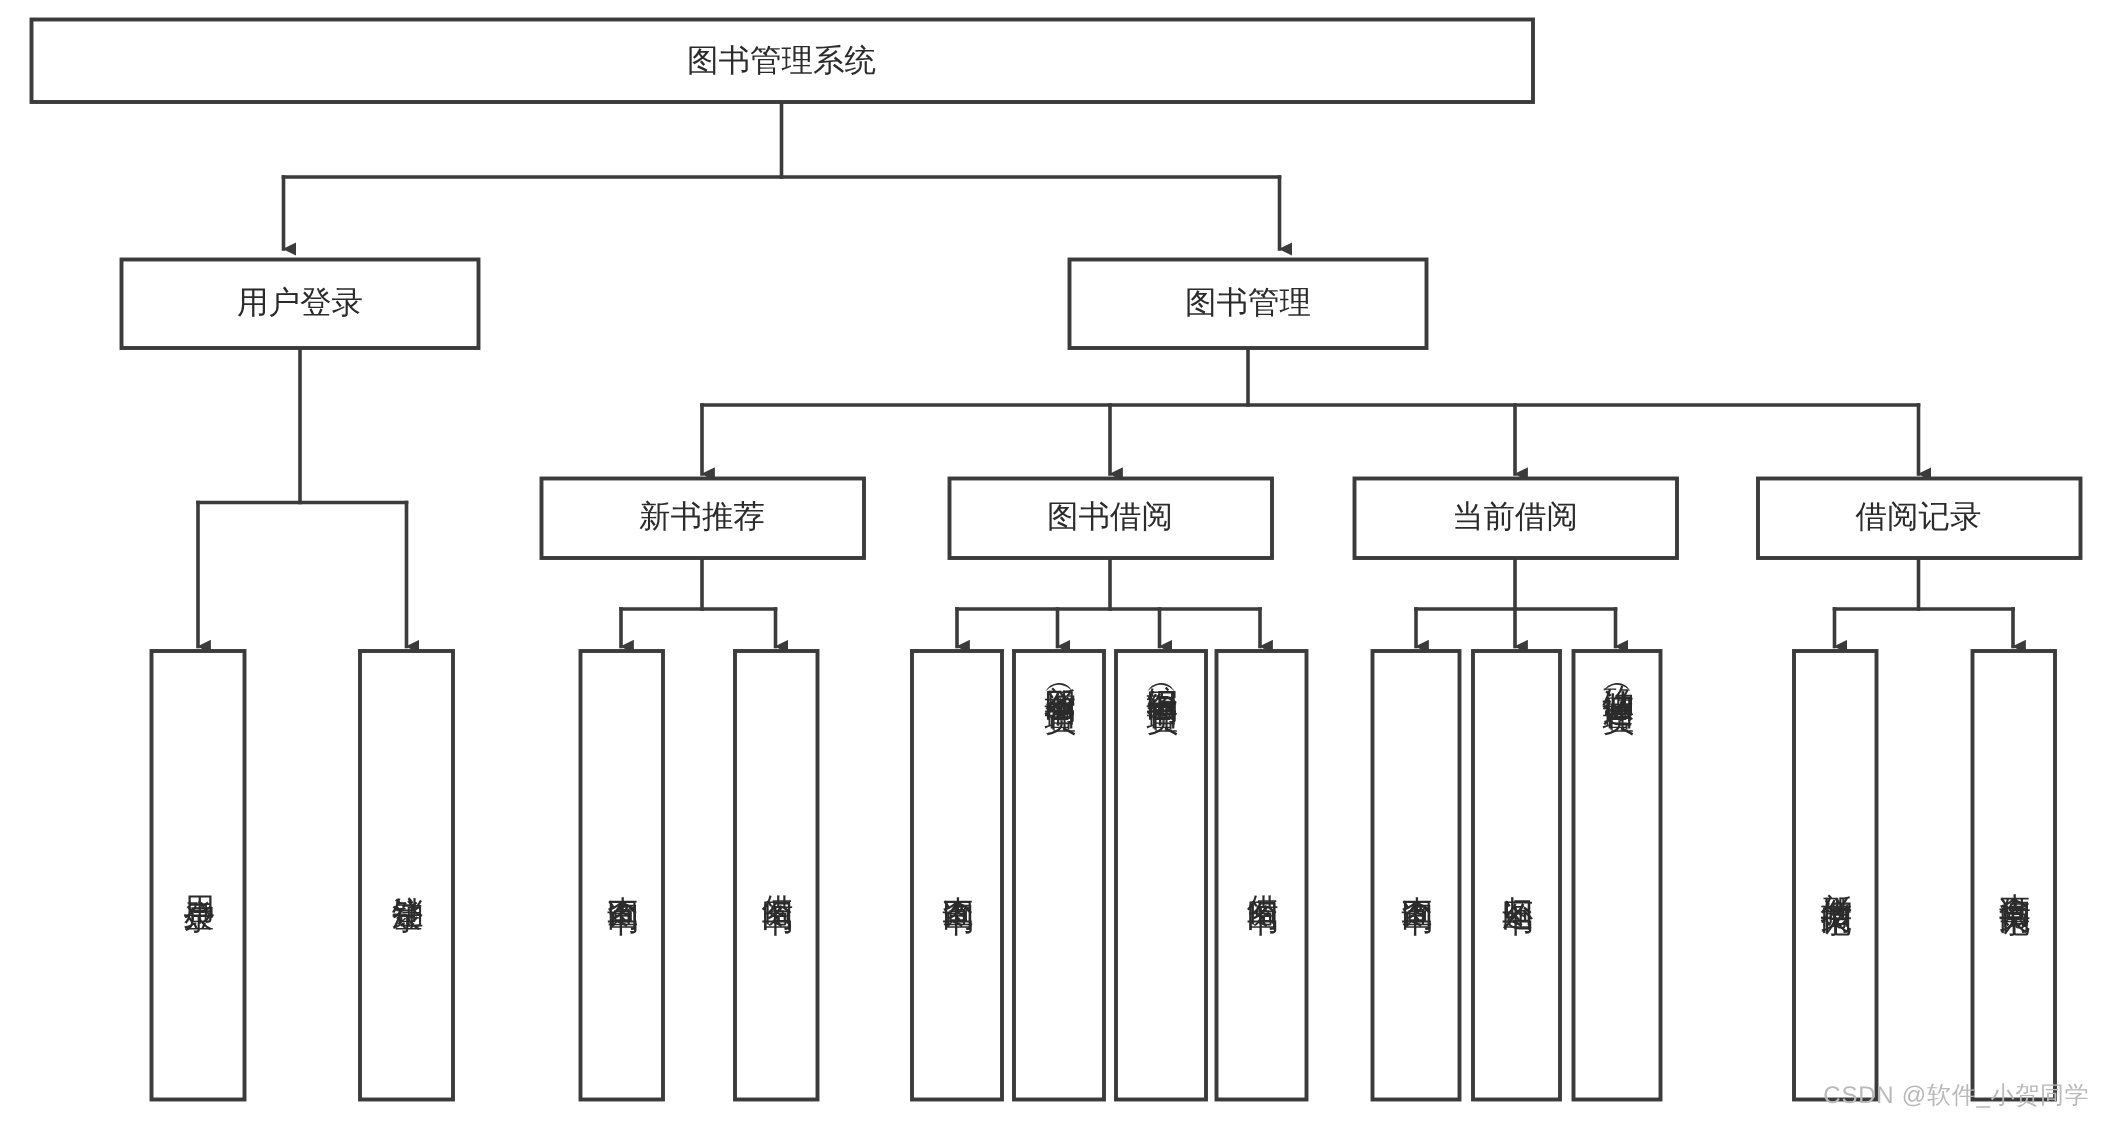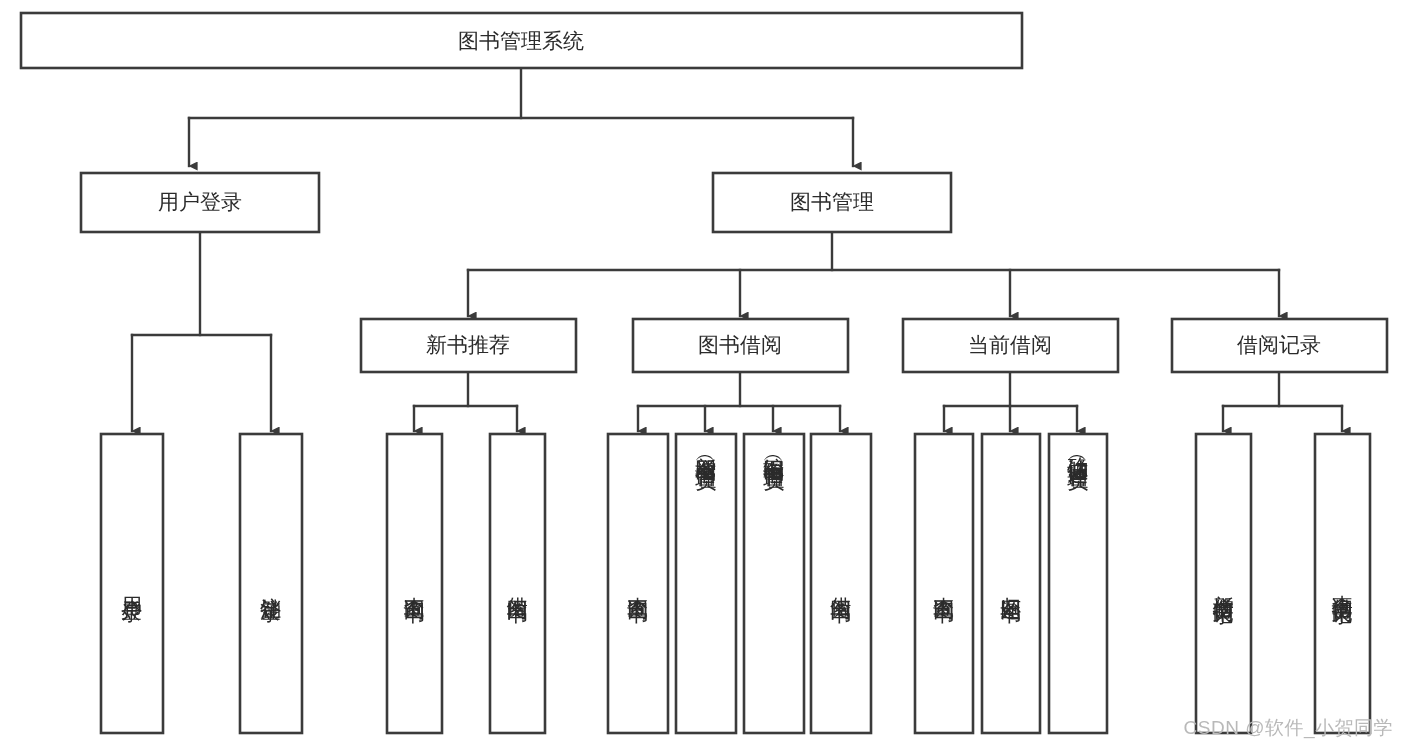--- a/index.html
+++ b/index.html
@@ -60,21 +60,21 @@
     line-height: 1.32;
     letter-spacing: 2px;
     color: #2b2b2b;
     white-space: nowrap;
   }
   .watermark {
     position: absolute;
     right: 10px;
     bottom: 6px;
     font-family: "Liberation Sans", "DejaVu Sans", sans-serif;
-    font-size: 19px;
+    font-size: 16px;
     color: #b9b9b9;
     letter-spacing: 0.5px;
     white-space: nowrap;
   }
 </style>
 </head>
 <body>
 
 <div id="canvas">
 

